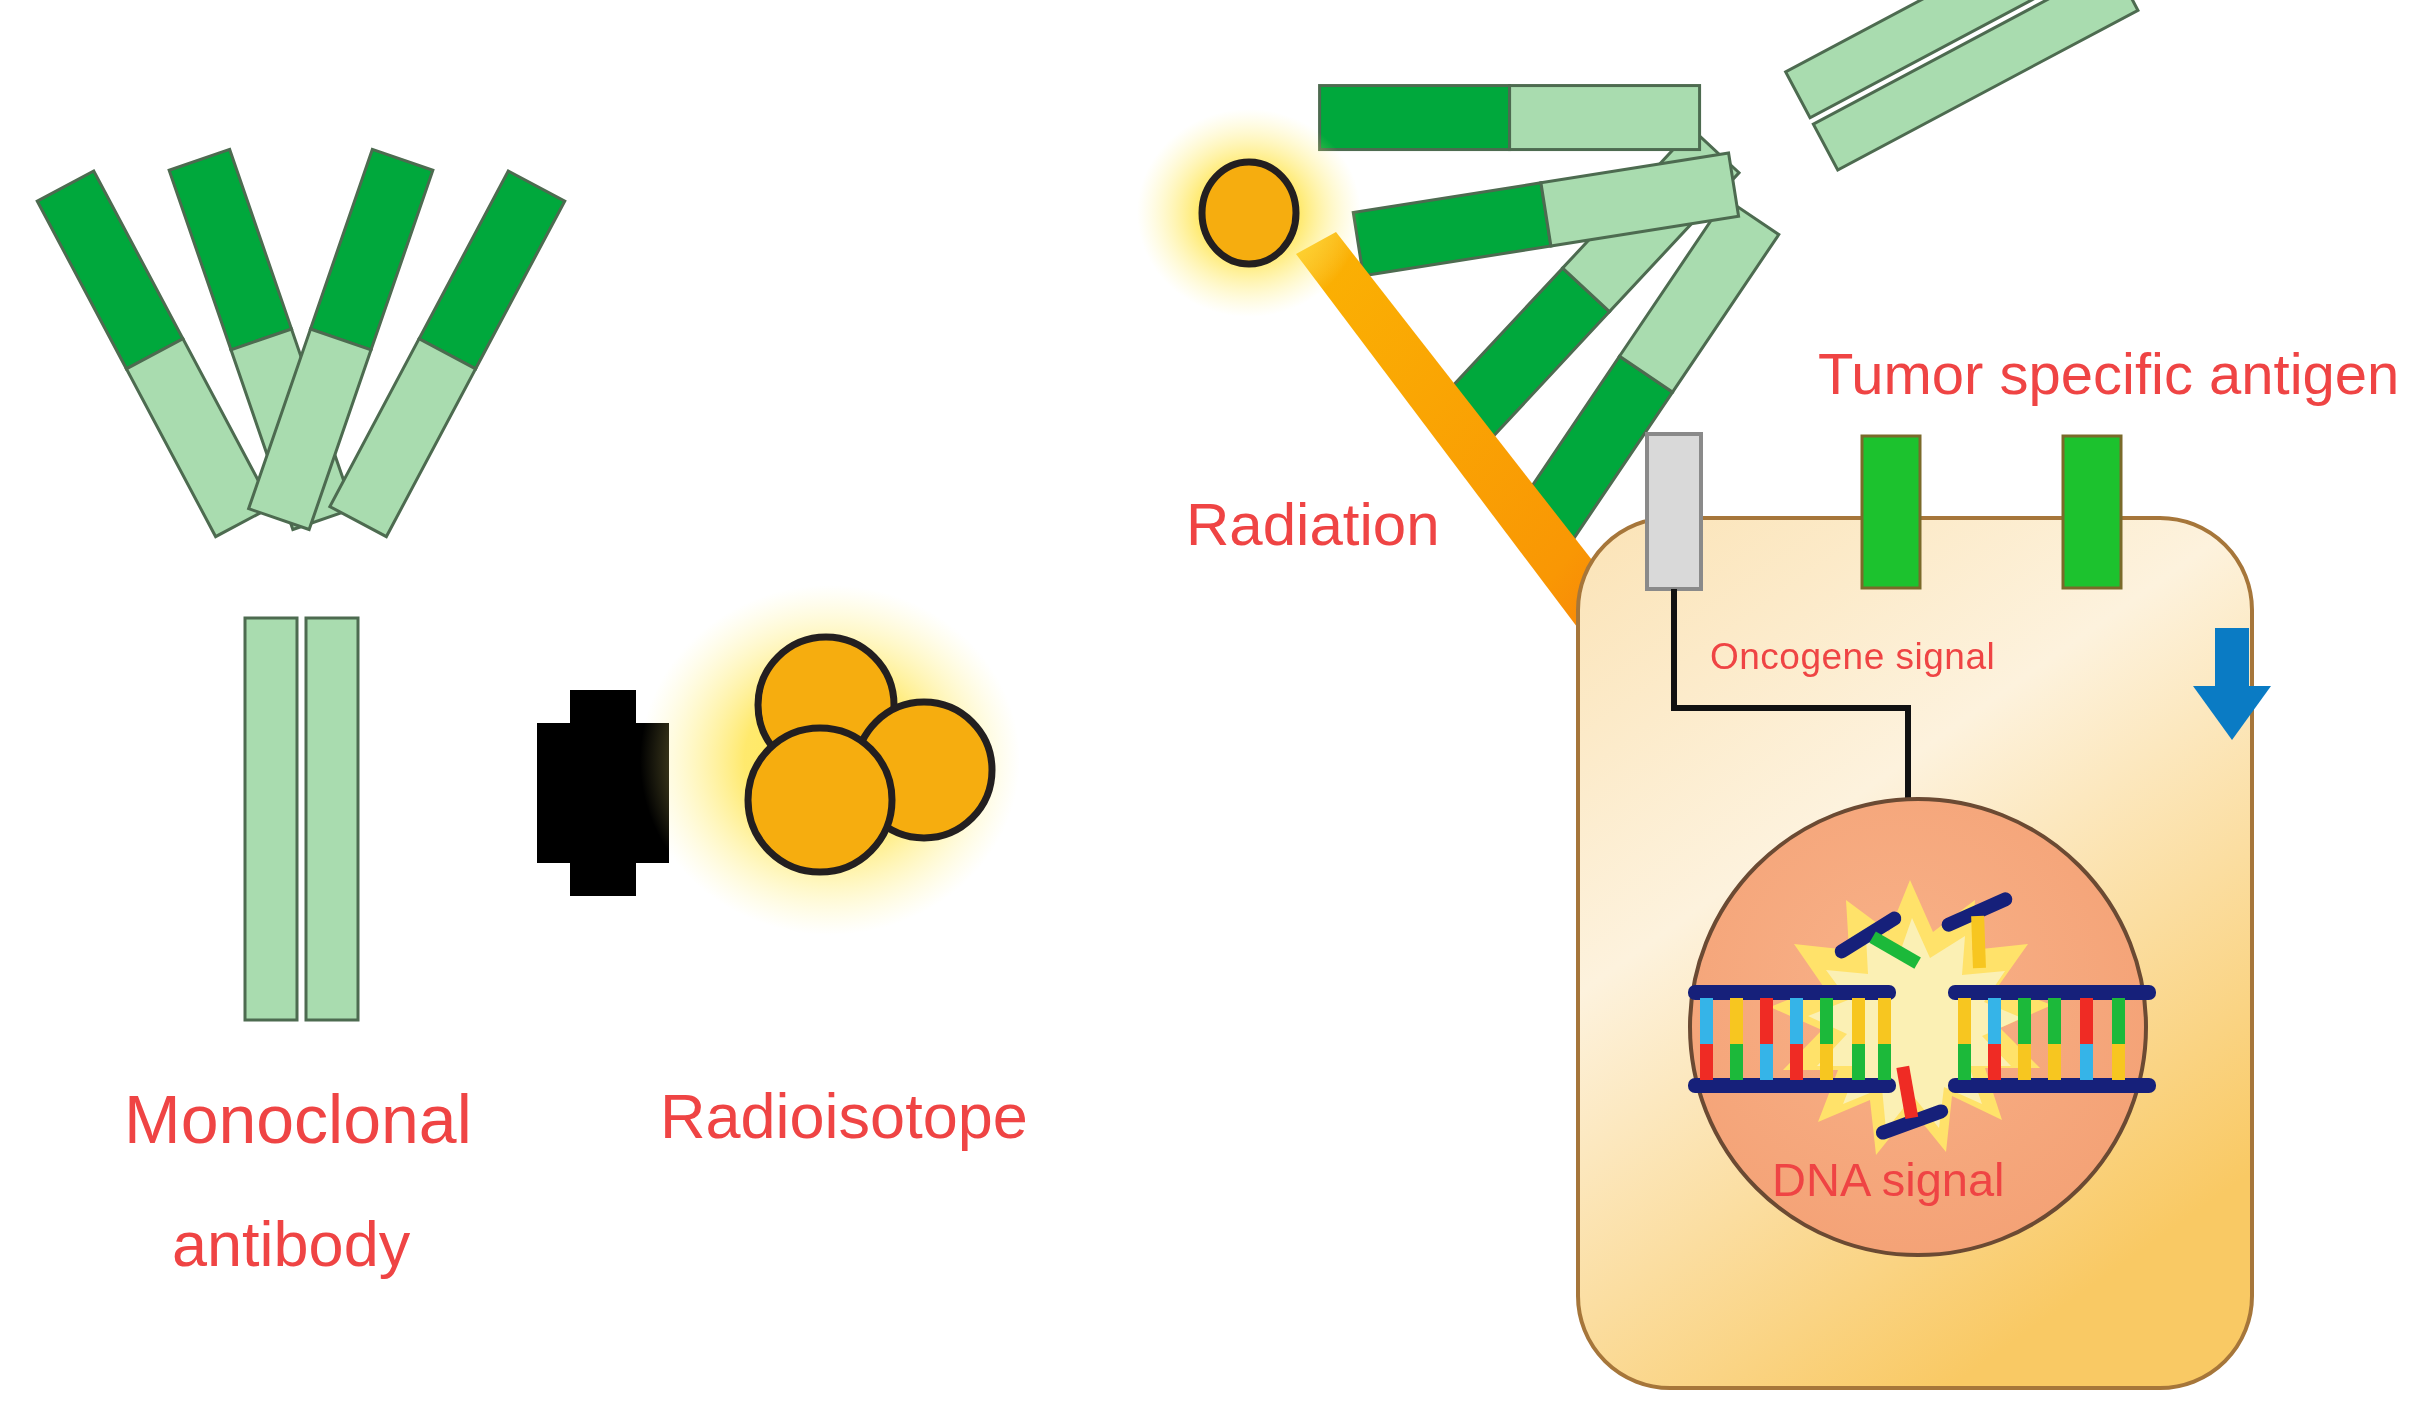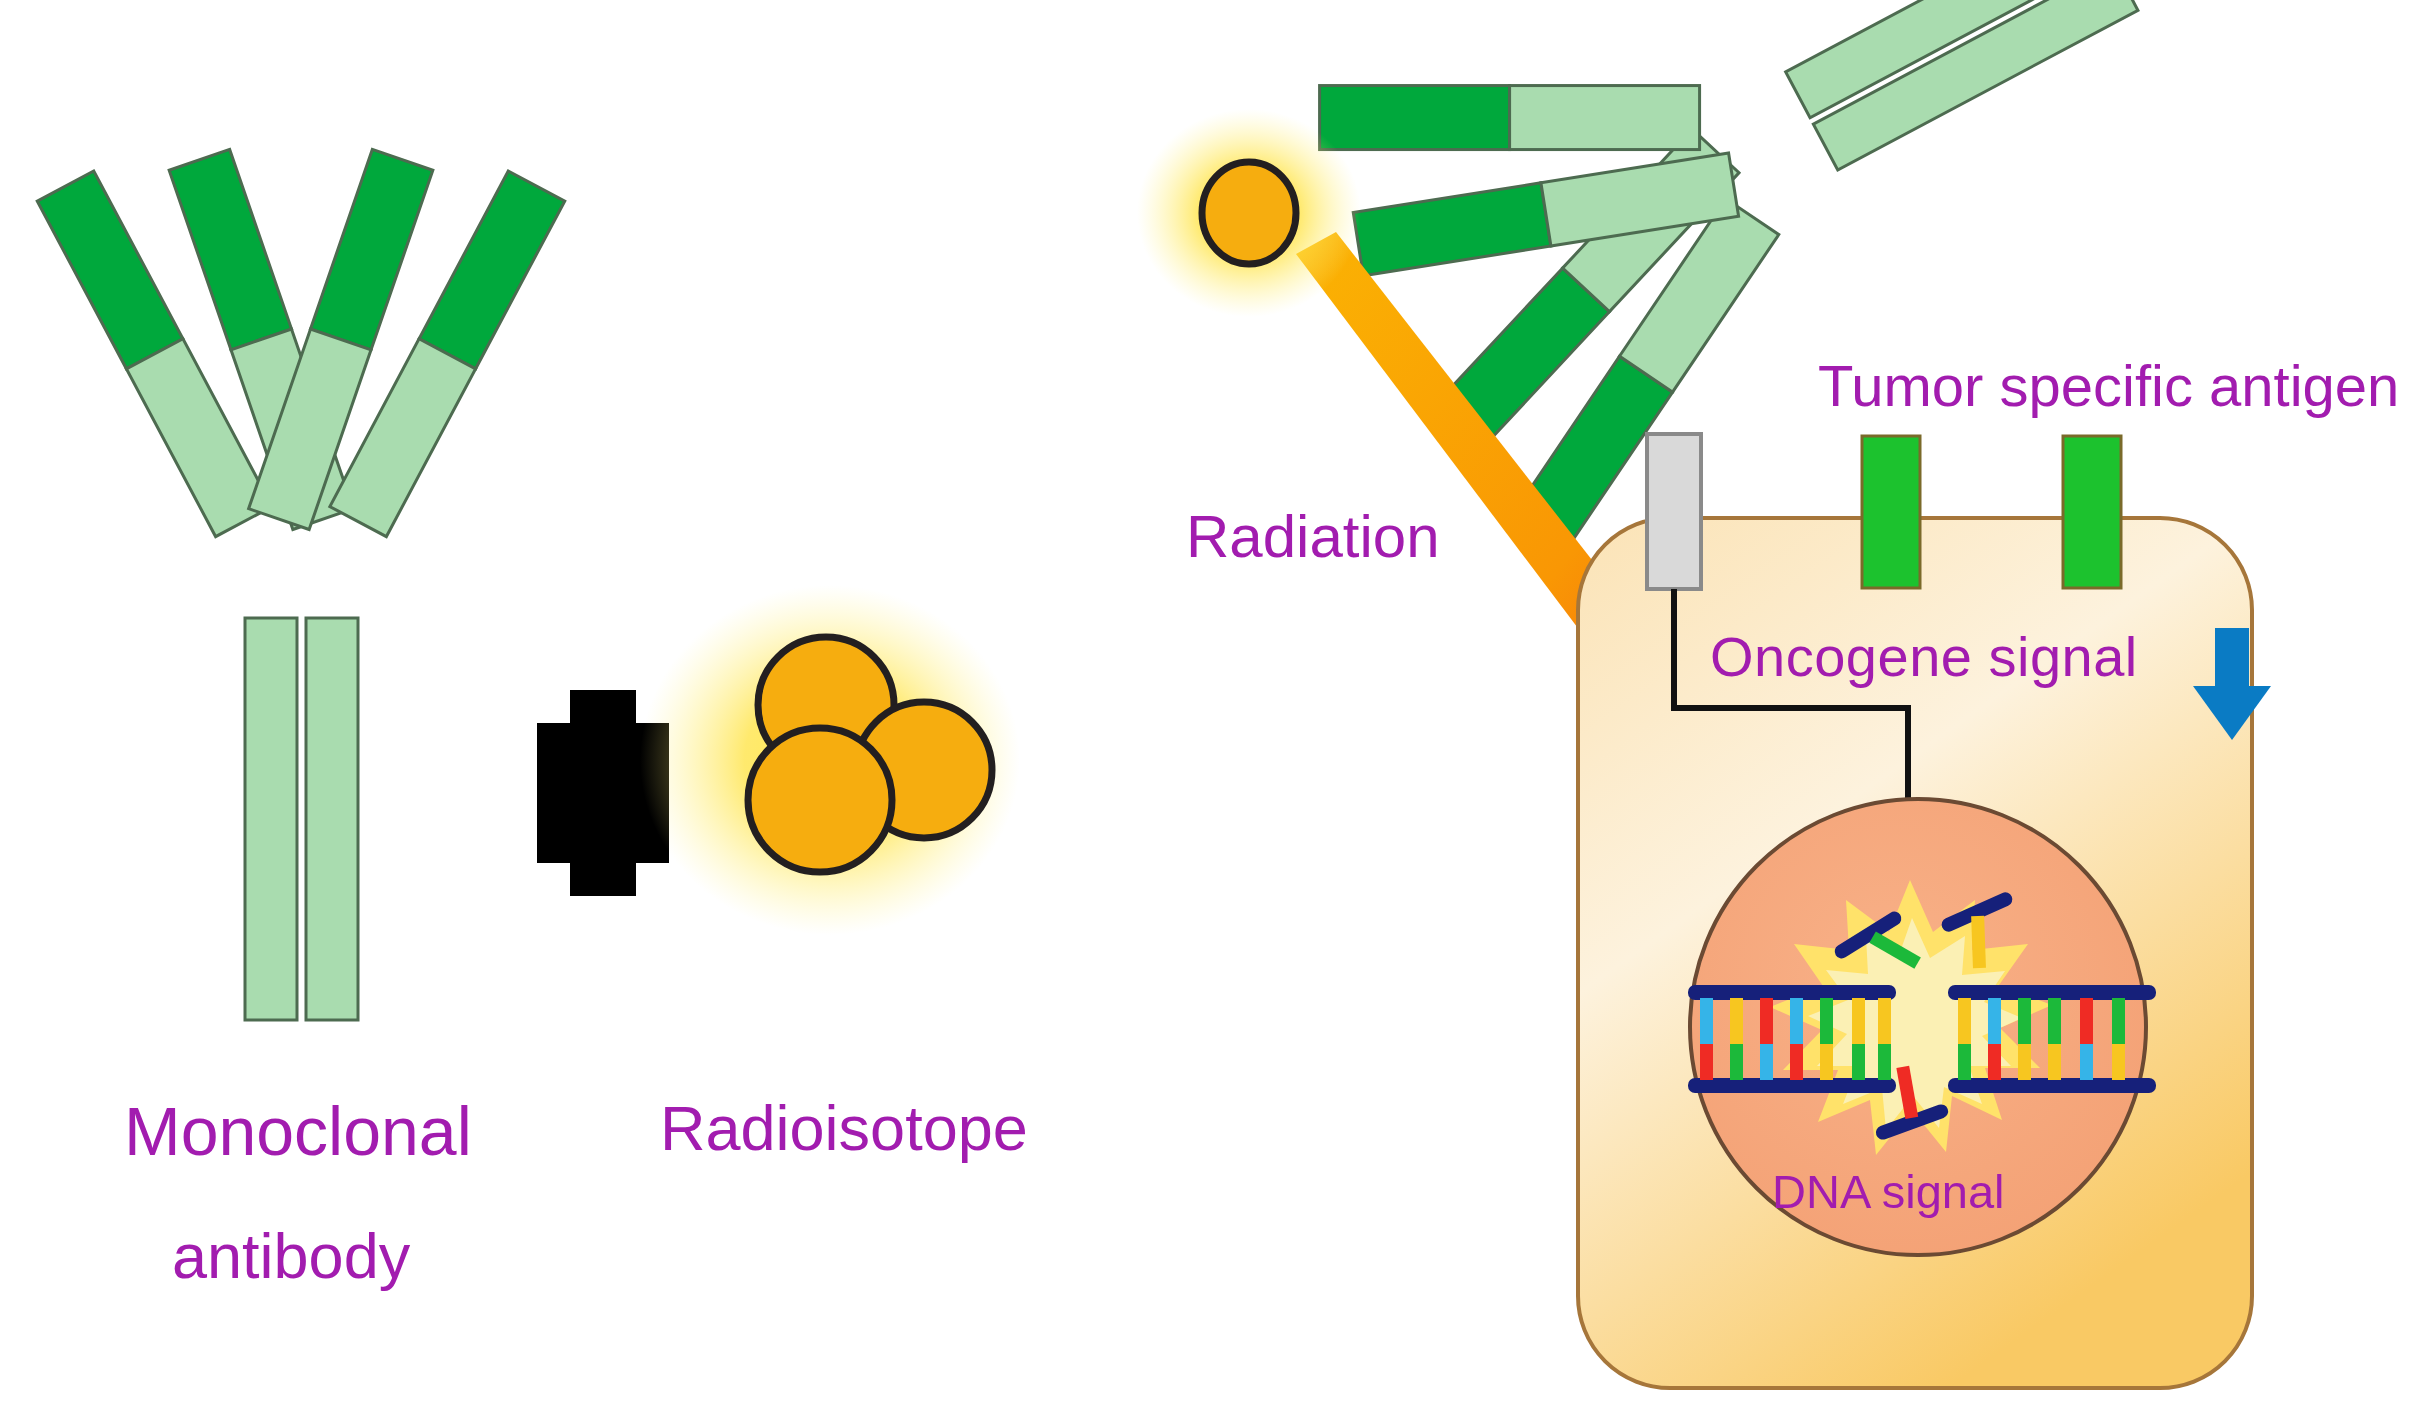--- a/index.html
+++ b/index.html
@@ -1,19 +1,19 @@
 <!DOCTYPE html>
 <html><head>
 <meta charset="utf-8">
 <style>
   html,body{margin:0;padding:0;background:#ffffff;}
   body{width:2423px;height:1423px;position:relative;overflow:hidden;
        font-family:"Liberation Sans",sans-serif;}
   #stage{position:absolute;inset:0;width:2423px;height:1423px;}
-  .lbl{position:absolute;color:#a21caf;white-space:pre;margin-top:12px;}
+  .lbl{position:absolute;color:#ef4444;white-space:pre;}
   svg{display:block;}
 </style>
 </head>
 <body>
 
 <div id="stage">
 
   <svg width="2423" height="1423" viewBox="0 0 2423 1423">
     <defs>
       <linearGradient id="cellGrad" x1="0" y1="0" x2="0.55" y2="1">
@@ -191,16 +191,16 @@
         <rect x="-6" y="-56" width="13" height="52" fill="#ef2b24" transform="rotate(10)"></rect>
       </g>
     </g>
   </svg>
 
   <div class="lbl" style="left:124px;top:1080px;font-size:68px;">Monoclonal</div>
   <div class="lbl" style="left:172px;top:1208px;font-size:63px;">antibody</div>
   <div class="lbl" style="left:660px;top:1080px;font-size:63px;">Radioisotope</div>
   <div class="lbl" style="left:1186px;top:490px;font-size:60px;">Radiation</div>
   <div class="lbl" style="left:1818px;top:340px;font-size:58px;">Tumor specific antigen</div>
-  <div class="lbl" style="left:1710px;top:612px;font-size:56px;letter-spacing:0.5px;">Oncogene signal</div>
+  <div class="lbl" style="left:1710px;top:636px;font-size:37px;letter-spacing:0.5px;">Oncogene signal</div>
   <div class="lbl" style="left:1772px;top:1152px;font-size:47px;">DNA signal</div>
 
 </div>
 
 </body></html>

